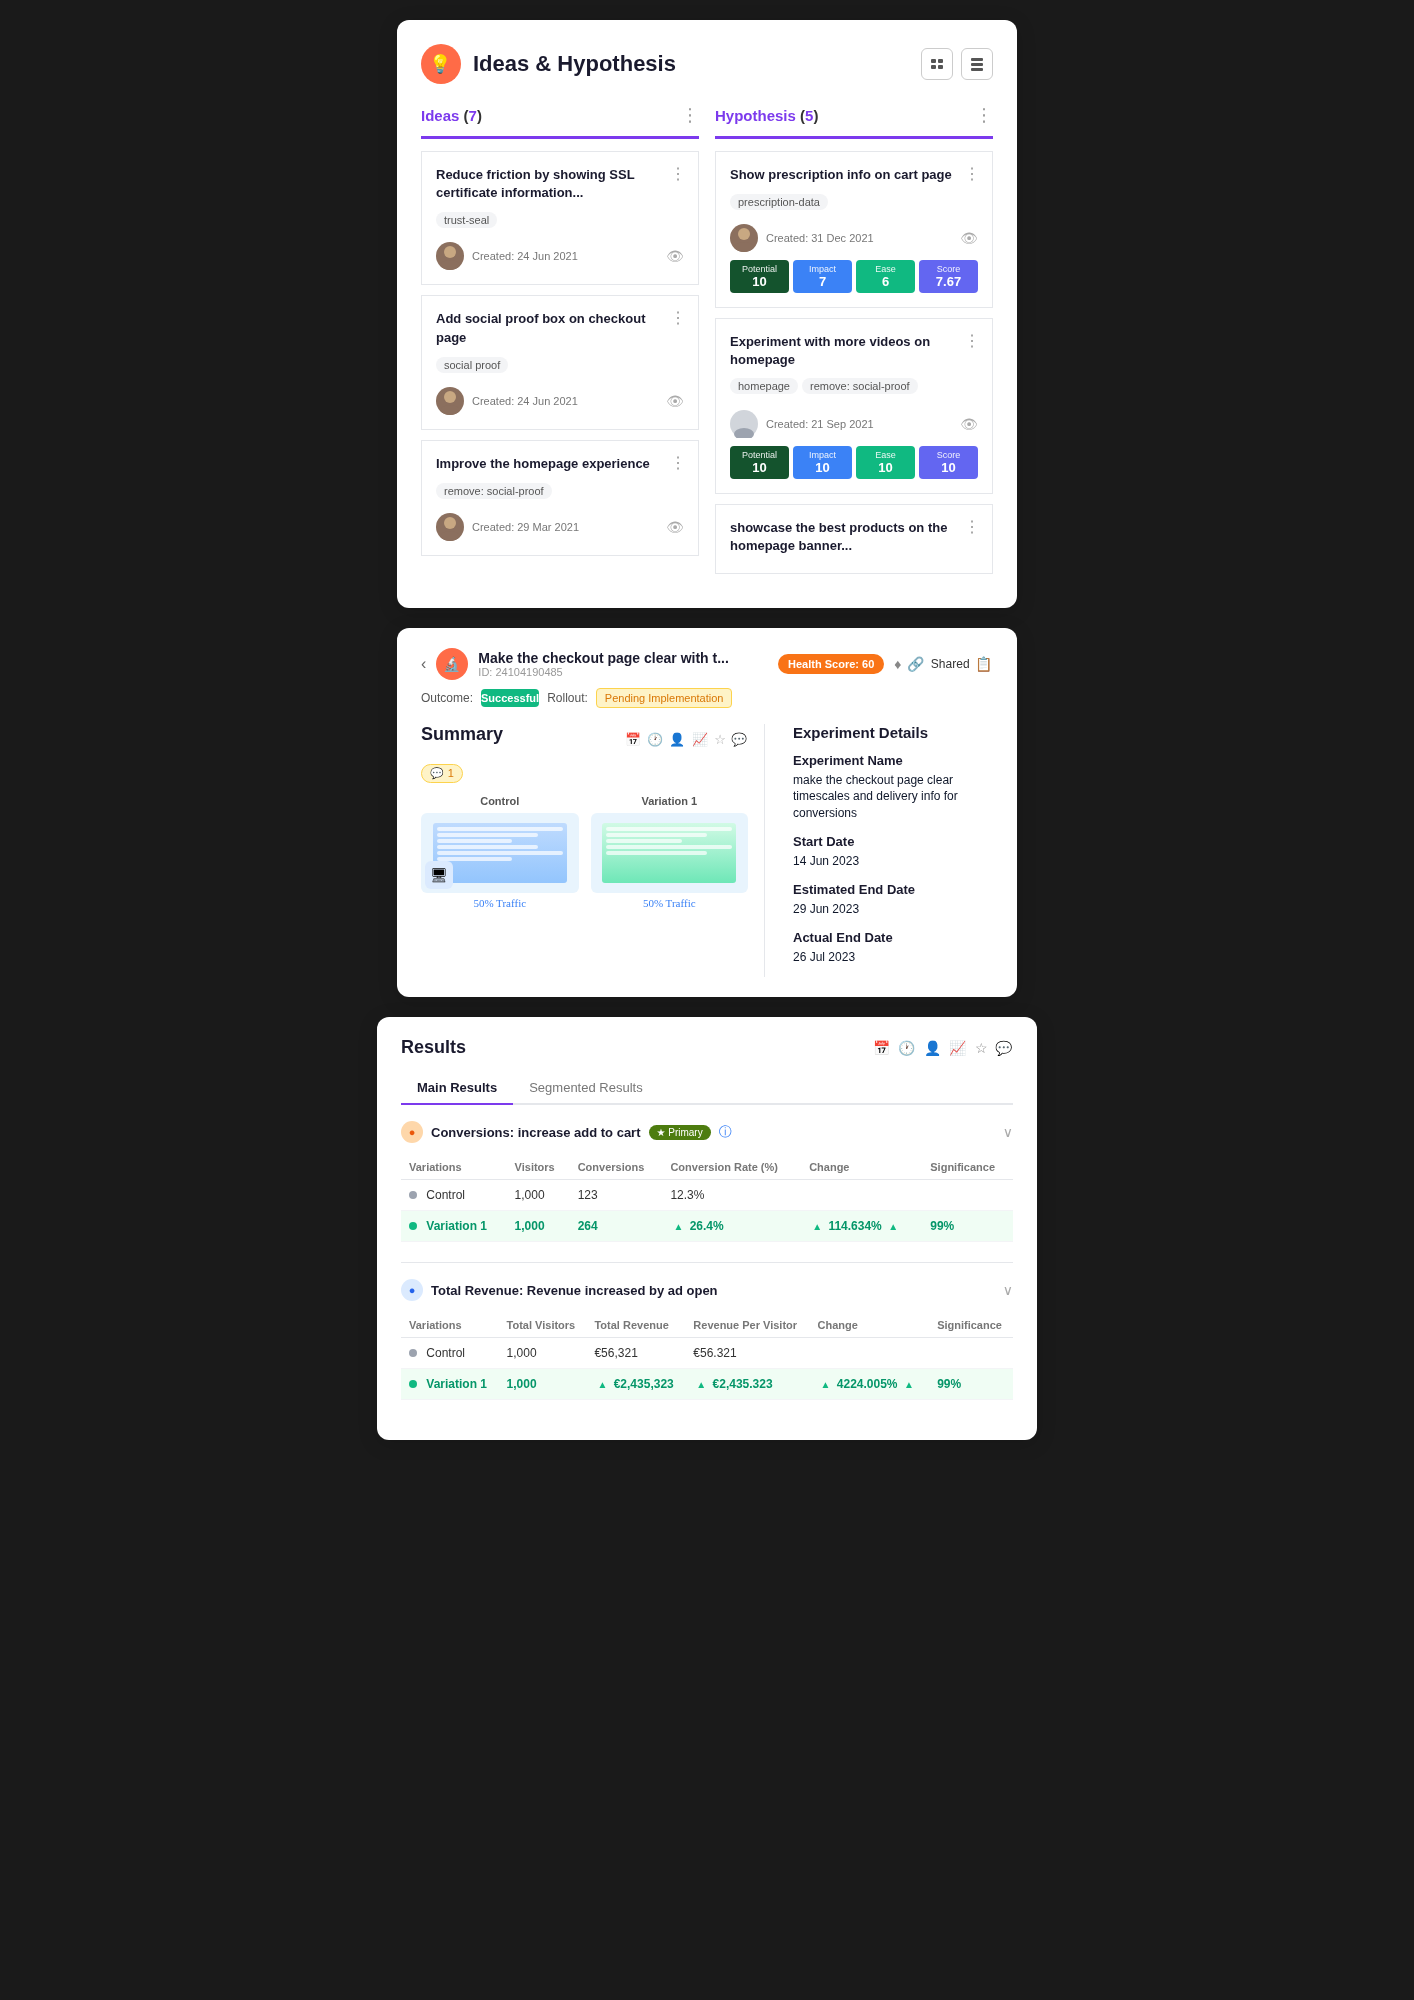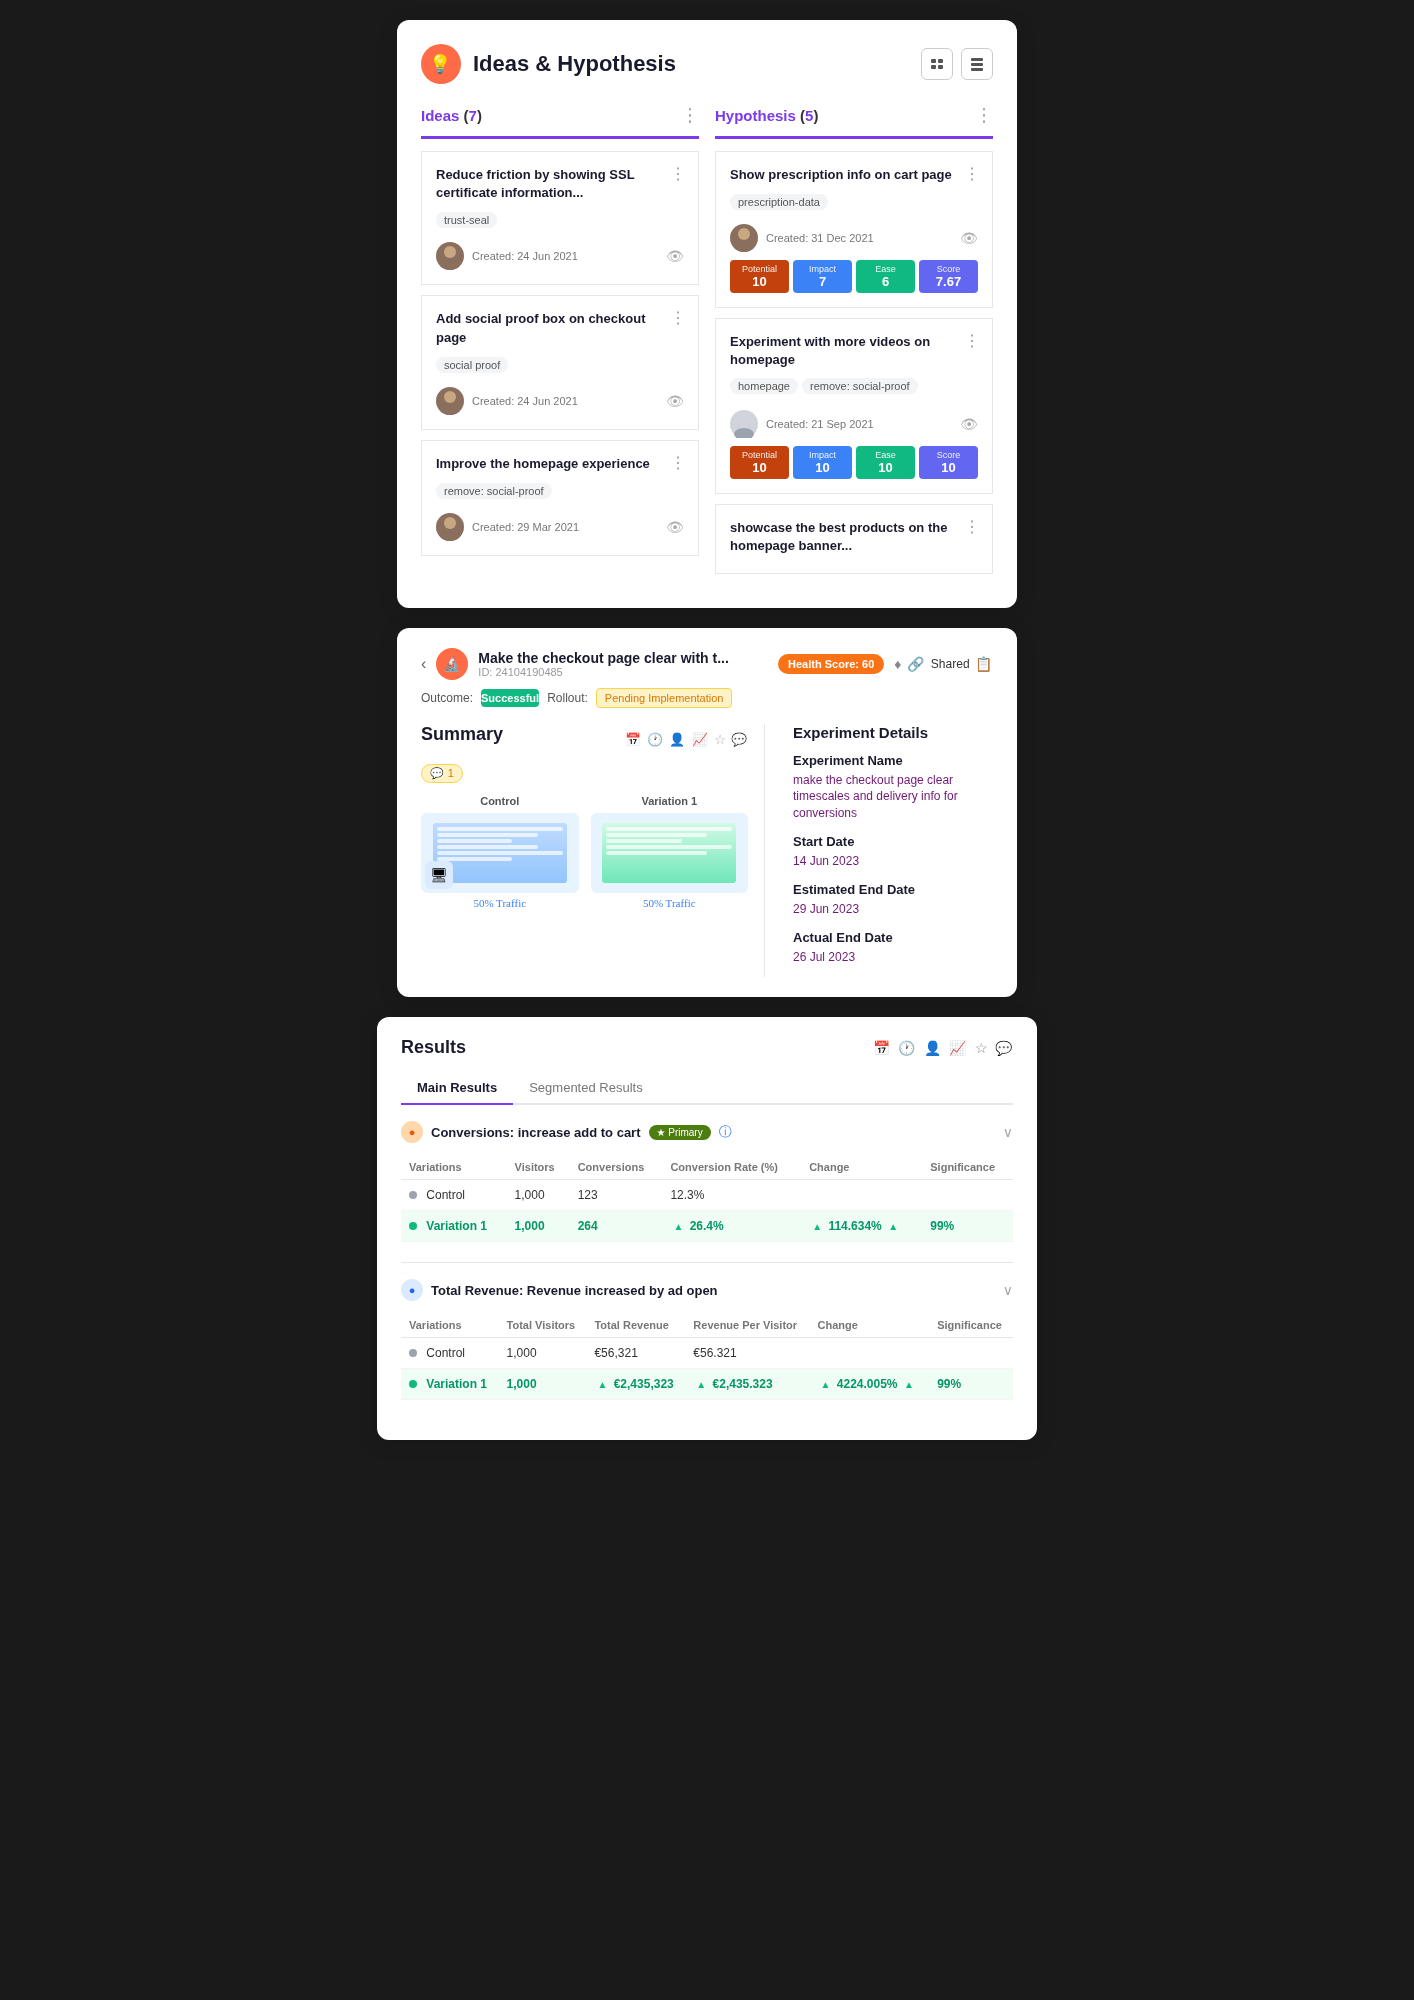--- a/index.html
+++ b/index.html
@@ -203,21 +203,21 @@
       font-size: 9px;
       opacity: 0.9;
       display: block;
     }
 
     .score-badge .value {
       font-weight: 700;
       font-size: 13px;
     }
 
-    .badge-potential { background: #c2410c; }
+    .badge-potential { background: #14532d; }
     .badge-impact { background: #3b82f6; }
     .badge-ease { background: #10b981; }
     .badge-score { background: #6366f1; }
 
     
     .panel2 {
       background: #fff;
       border-radius: 12px;
       padding: 20px 24px;
       width: 620px;
@@ -424,21 +424,21 @@
 
     .exp-detail-section .detail-heading {
       font-size: 13px;
       font-weight: 700;
       color: #1a1a2e;
       margin-bottom: 4px;
     }
 
     .exp-detail-section .detail-value {
       font-size: 12px;
-      color: #701a75;
+      color: #0f172a;
       margin-bottom: 12px;
       line-height: 1.4;
     }
 
     
     .panel3 {
       background: #fff;
       border-radius: 12px;
       padding: 20px 24px;
       width: 660px;

